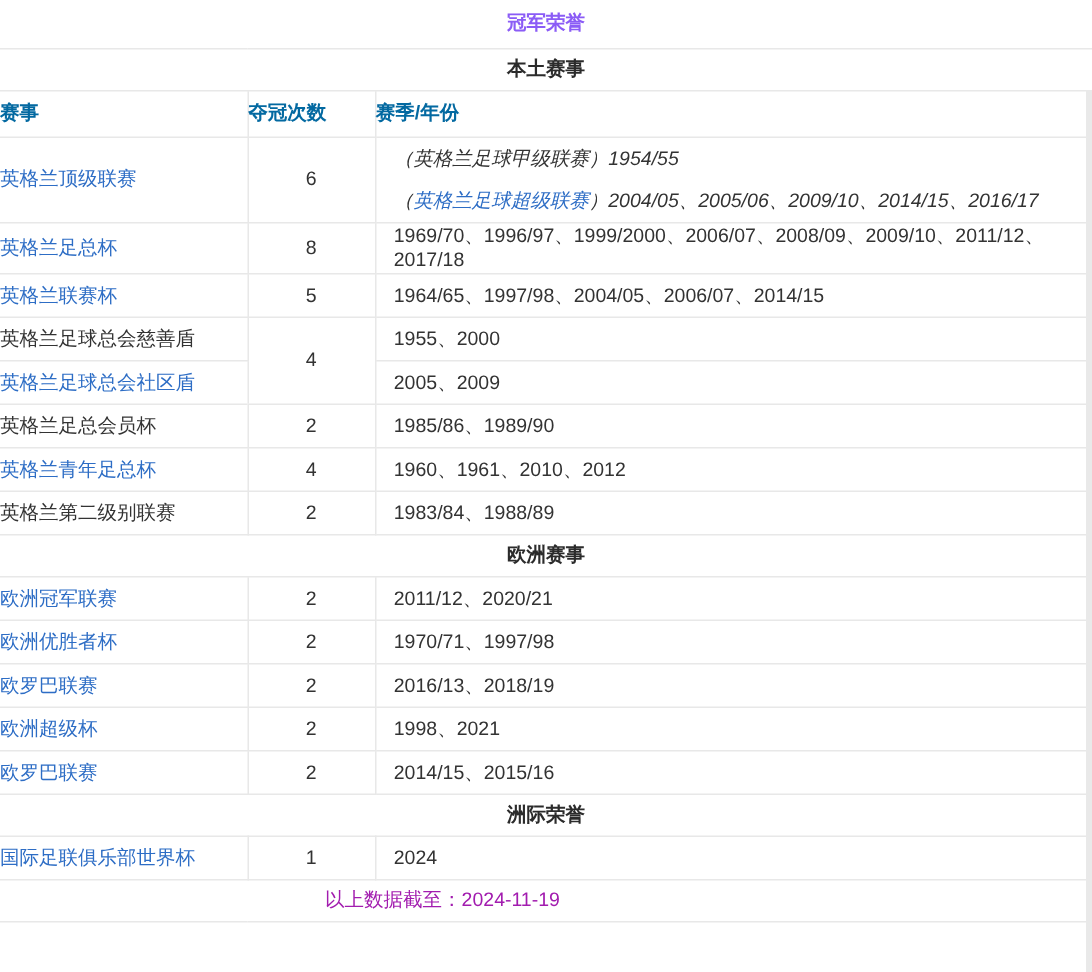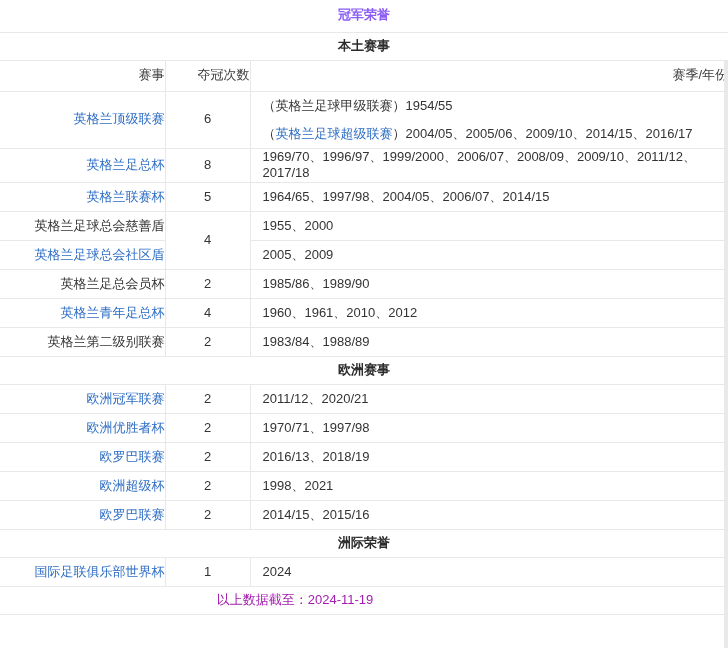--- a/index.html
+++ b/index.html
@@ -11,29 +11,29 @@
   }
   table.honors {
     width:728px; border-collapse:collapse; table-layout:fixed;
   }
   td {
     font-size:13px; color:#333; border-bottom:1px solid #e8e8e8;
     vertical-align:middle; line-height:1.3;
   }
   tr.r-title td { height:32px; text-align:center; font-weight:bold; color:#8b5cf6; }
   tr.r-sec td { height:28px; text-align:center; font-weight:bold; color:#2b2b2b; }
-  tr.r-head td { height:31px; text-align:right; font-weight:normal; color:#404040; }
+  tr.r-head td { height:31px; text-align:left; font-weight:bold; color:#0369a1; }
   tr.r-data td { height:29px; }
   tr.r-tall td { height:57px; }
-  td.c1 { text-align:right; border-right:1px solid #e8e8e8; }
+  td.c1 { text-align:left; border-right:1px solid #e8e8e8; }
   td.c2 { text-align:center; border-right:1px solid #e8e8e8; }
   td.c3 { text-align:left; padding-left:12px; }
   td.footer-cell { height:28px; text-align:center; padding-right:138px; color:#a21caf; }
   a.lnk { color:#2d6dc5; text-decoration:none; cursor:pointer; }
-  .season-line { height:28px; line-height:28px; white-space:nowrap; overflow:hidden; }
+  .season-line { height:28px; line-height:28px; white-space:nowrap; overflow:hidden;font-style:italic; }
   h2.next-heading {
     margin:32px 0 0 0; font-size:23px; font-weight:bold; color:#000;
     letter-spacing:1px; white-space:nowrap;
   }
   .scroll-strip {
     position:absolute; top:60px; right:0; bottom:0; width:4px;
     background:#e9e9e9;
   }
 </style>
 </head>

